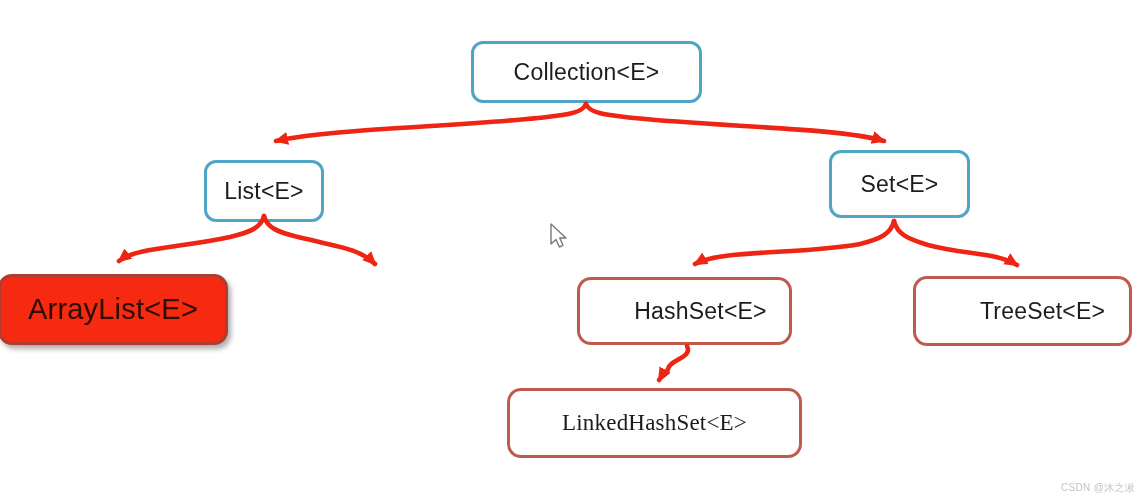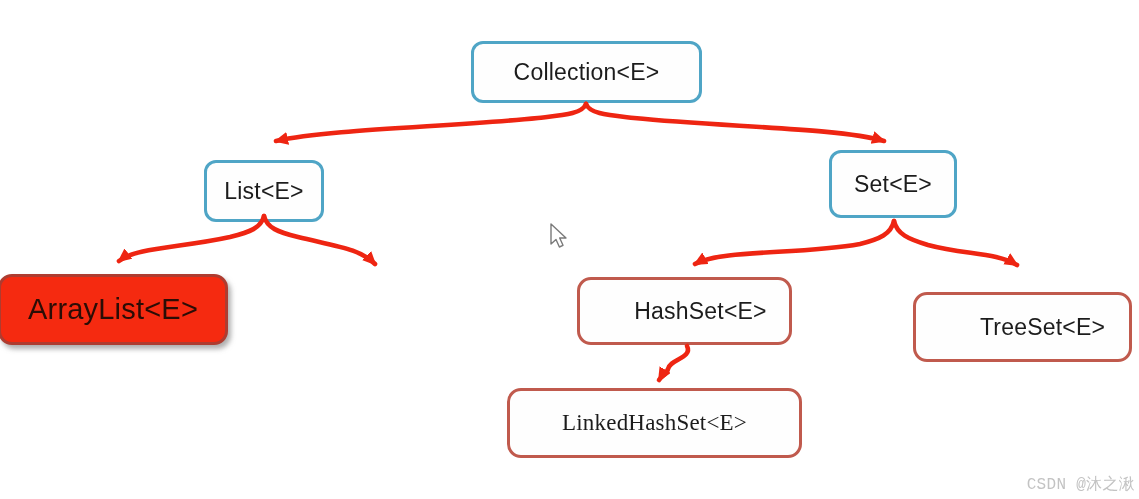--- a/index.html
+++ b/index.html
@@ -41,22 +41,22 @@
     font-size:29px;
     box-shadow:3px 4px 5px rgba(110,110,110,0.55);
     z-index:1;
   }
   .cursor{
     position:absolute;left:548px;top:222px;width:22px;height:30px;
     z-index:5;pointer-events:none;
   }
   .watermark{
     position:absolute;right:4px;bottom:4px;
-    color:#c3c3c3;font-size:16px;
-    z-index:4;letter-spacing:0.3px;font-family:Liberation Mono, monospace;
+    color:#c3c3c3;font-size:10px;
+    z-index:4;letter-spacing:0.3px;
   }
 </style>
 </head>
 <body>
 
 <div class="stage">
 
   <svg class="edges" viewBox="0 0 1139 499">
     <defs>
       <marker id="ah" markerUnits="userSpaceOnUse" markerWidth="18" markerHeight="16" refX="12" refY="6.5" orient="auto">
@@ -73,34 +73,34 @@
   </svg>
 
   <div class="node blue" style="left:471px;top:41px;width:231px;height:62px;">
     <span>Collection&lt;E&gt;</span>
   </div>
 
   <div class="node blue" style="left:204px;top:160px;width:120px;height:62px;">
     <span>List&lt;E&gt;</span>
   </div>
 
-  <div class="node blue" style="left:829px;top:150px;width:128px;height:68px;">
+  <div class="node blue" style="left:829px;top:150px;width:141px;height:68px;">
     <span>Set&lt;E&gt;</span>
   </div>
 
   <div class="node hot" style="left:-2px;top:274px;width:230px;height:71px;">
     <span>ArrayList&lt;E&gt;</span>
   </div>
 
 
   <div class="node" style="left:577px;top:277px;width:215px;height:68px;padding-left:32px;">
     <span>HashSet&lt;E&gt;</span>
   </div>
 
-  <div class="node" style="left:913px;top:292px;width:219px;height:70px;padding-left:40px;">
+  <div class="node" style="left:913px;top:276px;width:219px;height:70px;padding-left:40px;">
     <span>TreeSet&lt;E&gt;</span>
   </div>
 
   <div class="node" style="left:507px;top:388px;width:295px;height:70px;font-family:Liberation Serif, serif;">
     <span>LinkedHashSet&lt;E&gt;</span>
   </div>
 
   <svg class="cursor" viewBox="0 0 22 30">
     <path d="M3,2 L3,22 L8,17.5 L11.4,25 L15,23.3 L11.7,16 L18,16 Z" fill="#ffffff" stroke="#7a7a7a" stroke-width="1.4" stroke-linejoin="round"></path>
   </svg>

